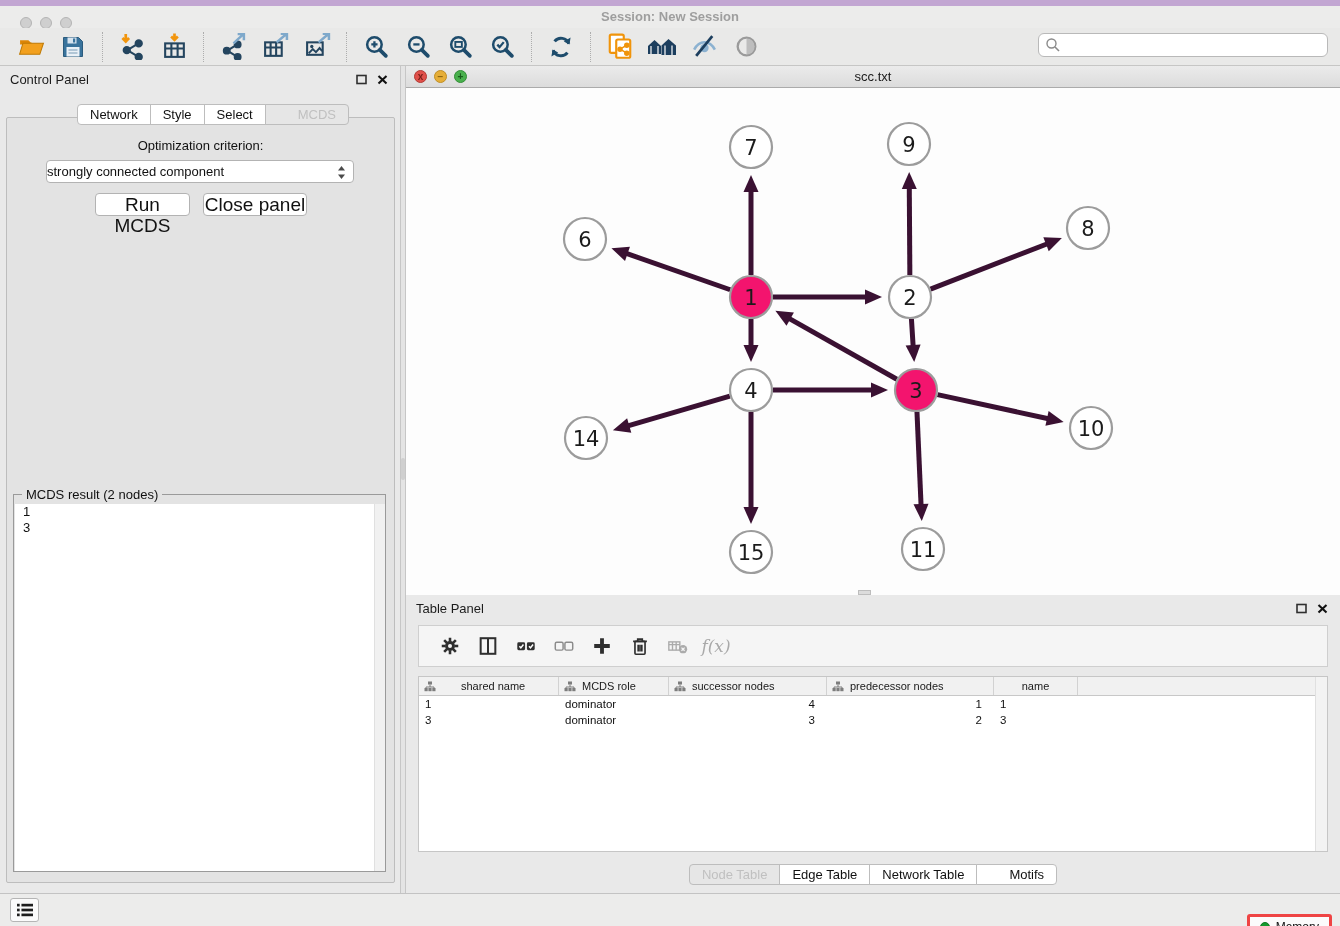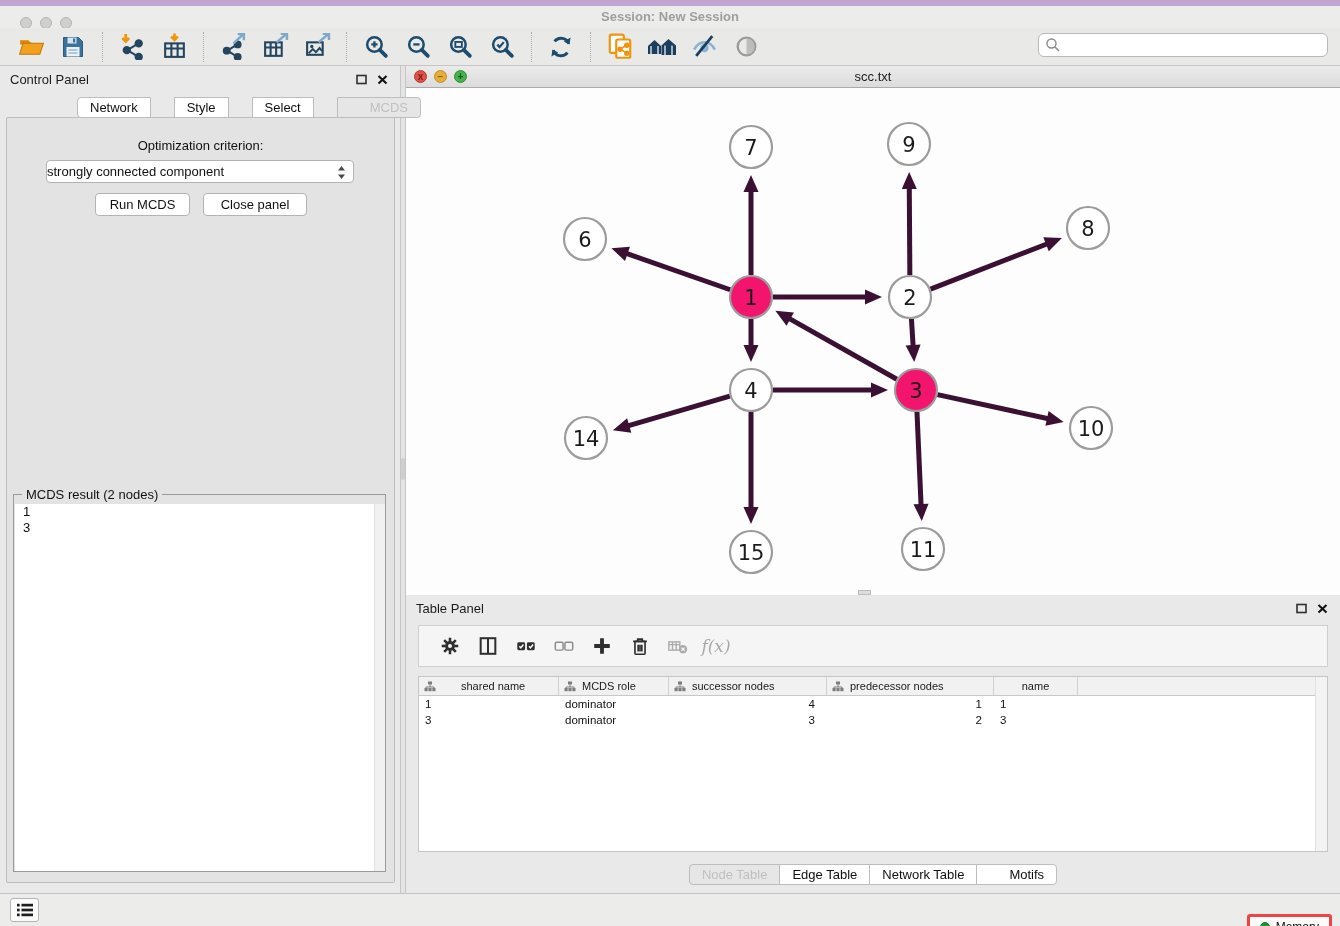--- a/index.html
+++ b/index.html
@@ -19,31 +19,31 @@
   .search-input { width:100%; height:100%; border:1px solid #B9B9B9; border-radius:6px; background:#fff; padding:0 6px 0 26px; font-size:13px; outline:none; }
   .search-mag { position:absolute; left:7px; top:4px; }
 
   
   .control-panel { position:absolute; left:0; top:66px; width:400px; height:827px; background:#E9E9E9; }
   .panel-header { position:relative; height:28px; }
   .panel-title { position:absolute; left:10px; top:6px; font-size:13px; color:#1C1C1C; }
   .ph-float { position:absolute; right:32px; top:8px; }
   .ph-close { position:absolute; right:12px; top:8px; }
 
-  .cp-tabs { position:absolute; left:77px; top:31px; height:21px; display:flex; z-index:3;gap:24px; }
+  .cp-tabs { position:absolute; left:77px; top:38px; height:21px; display:flex; z-index:3; }
   .tab-seg { height:21px; line-height:19px; font-size:13px; text-align:center; background:#fff; border:1px solid #BDBDBD; color:#111; padding:0 12px; margin-left:-1px; }
   .tab-seg:first-child { border-radius:4px 0 0 4px; margin-left:0; }
   .tab-seg:last-child  { border-radius:0 4px 4px 0;padding-left:32px; }
   .tab-seg.sel { background:#E6E6E6; color:#C0C0C0; }
 
   .cp-content { position:absolute; left:6px; top:51px; width:389px; height:766px; background:#E3E3E3; border:1px solid #BDBDBD; border-radius:2px; }
   .opt-label { position:absolute; left:0; top:20px; width:100%; text-align:center; font-size:13px; color:#111; }
   .criterion-select { position:absolute; left:39px; top:42px; width:308px; height:23px; background:#fff; border:1px solid #B3B3B3; border-radius:4px; font-size:13px; line-height:21px; color:#111; }
   .criterion-stepper { position:absolute; right:7px; top:4px; }
-  .cp-btn { position:absolute; top:75px; height:23px; background:#fff; border:1px solid #B3B3B3; border-radius:4px; font-size:13px; text-align:center; line-height:21px; color:#111; }
+  .cp-btn { position:absolute; top:75px; height:23px; background:#fff; border:1px solid #B3B3B3; border-radius:4px; font-size:19px; text-align:center; line-height:21px; color:#111; }
   .btn-run { left:88px; width:95px; }
   .btn-closep { left:196px; width:104px; }
 
   .result-group { position:absolute; left:6px; top:376px; width:373px; height:378px; border:1px solid #9A9A9A; }
   .result-legend { position:absolute; left:8px; top:-8px; background:#E3E3E3; padding:0 4px; font-size:13px; color:#111;text-align:right; }
   .result-list { position:absolute; left:1px; top:9px; width:370px; height:367px; background:#fff; overflow:hidden; }
   .result-scroll { position:absolute; right:0; top:0; width:11px; height:100%; background:#F1F1F1; border-left:1px solid #E0E0E0; }
   .result-item { font-size:13px; line-height:16px; padding-left:8px; color:#111; }
 
   

